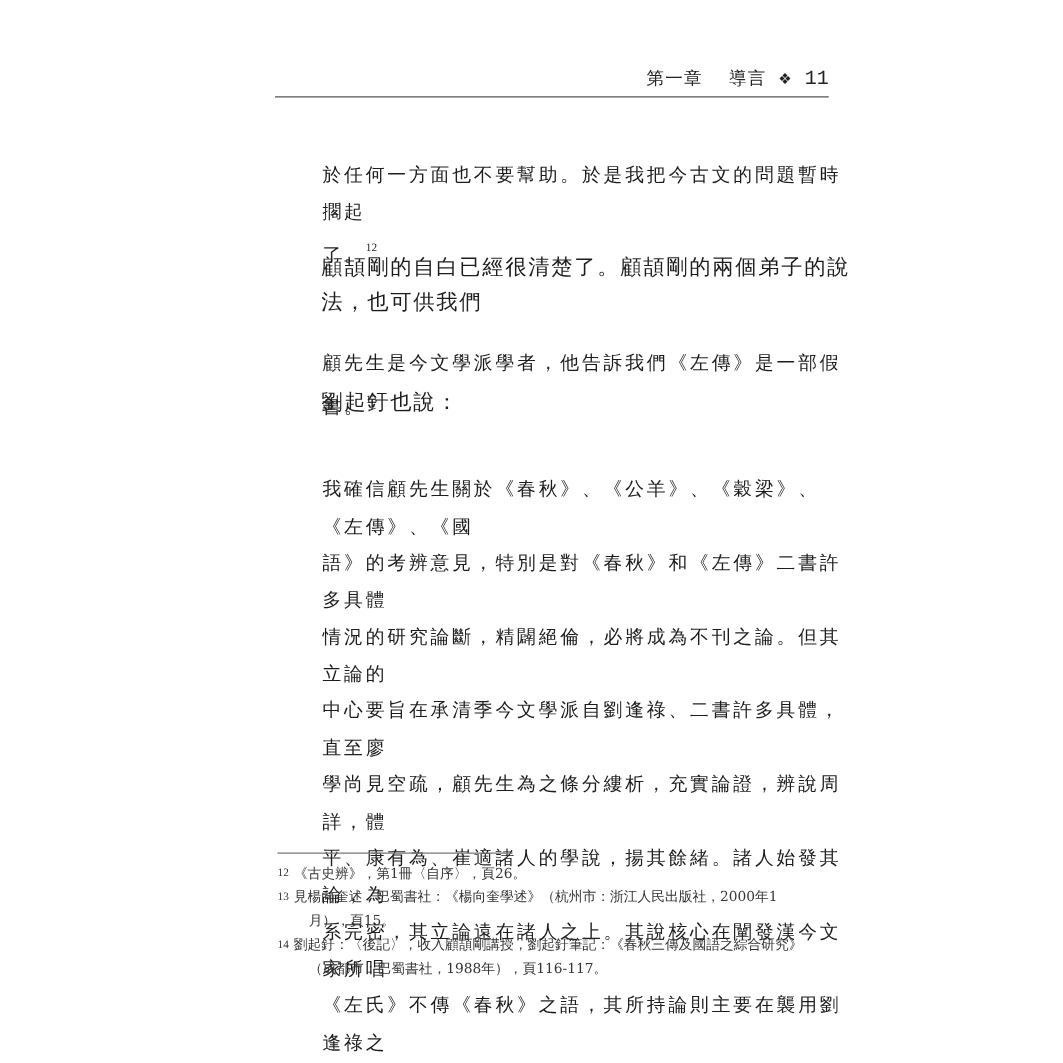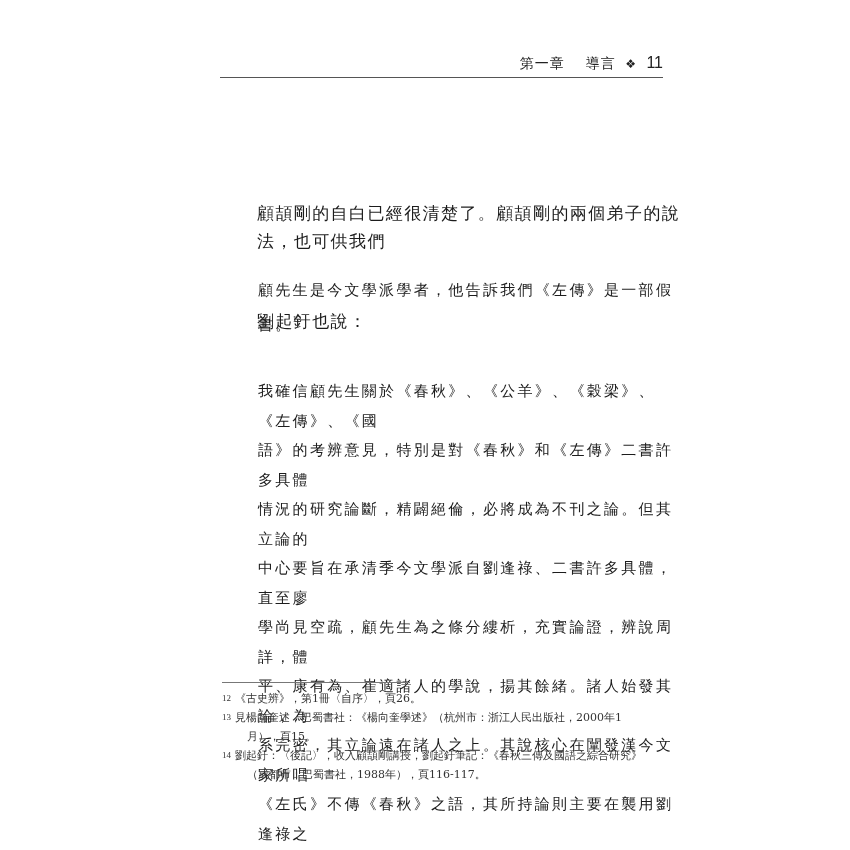--- a/index.html
+++ b/index.html
@@ -3,21 +3,21 @@
 <meta charset="utf-8">
 <style>
   html, body { margin: 0; padding: 0; background: #ffffff; }
   body { width: 850px; height: 850px; position: relative; overflow: hidden;
          font-family: "DejaVu Serif", "Liberation Serif", serif; color: #1c1c1c; }
   .page { position: absolute; left: 0; top: 0; width: 850px; height: 850px; background: #fff; }
 
   .running-head { position: absolute; left: 220px; top: 54px; width: 443px; height: 22px;
                   text-align: right; font-size: 14px; letter-spacing: 1px; color: #222; }
   .running-head .sep { display: inline-block; margin: 0 4px; font-size: 12px; }
-  .running-head .pg { font-family: Liberation Sans, sans-serif; font-size: 16px; letter-spacing: 0; }
+  .running-head .pg { font-family: Liberation Mono, monospace; font-size: 16px; letter-spacing: 0; }
   .head-rule { position: absolute; left: 220px; top: 77px; width: 443px; height: 1px; background: #555; }
 
   .para { position: absolute; font-size: 16.5px; line-height: 28px; margin: 0; }
   .quote { font-size: 15px; letter-spacing: 2.3px; line-height: 29px; }
   .body-text { font-family: "Liberation Serif", "DejaVu Serif", serif; font-size: 17px; letter-spacing: 1.4px; line-height: 28px; margin-left: 36px; }
   sup { font-size: 9px; vertical-align: 8px; letter-spacing: 0; font-family: "Liberation Serif", serif; }
 
   .fn-rule { position: absolute; left: 222px; top: 682px; width: 188px; height: 1px; background: #777; }
   .footnotes { position: absolute; left: 222px; top: 689px; width: 450px; font-size: 11px; line-height: 19px; color: #333; }
   .fn { position: relative; padding-left: 13px; margin: 0; }
@@ -31,20 +31,24 @@
 
   <div class="running-head">
     <span>第一章</span>
     <span style="display:inline-block;width:10px"></span>
     <span>導言</span>
     <span class="sep">❖</span>
     <span class="pg">11</span>
   </div>
   <div class="head-rule"></div>
 
+  <div class="para quote" style="left:258px; top:126px; width:420px;">
+    <div>於任何一方面也不要幫助。於是我把今古文的問題暫時擱起</div>
+    <div><span>了。</span><sup>12</sup></div>
+  </div>
 
   <div class="para body-text" style="left:221px; top:200px; width:450px;">
     <div>顧頡剛的自白已經很清楚了。顧頡剛的兩個弟子的說法，也可供我們</div>
   </div>
 
   <div class="para quote" style="left:258px; top:276px; width:420px;">
     <div><span>顧先生是今文學派學者，他告訴我們《左傳》是一部假書。</span><sup>13</sup></div>
   </div>
 
   <div class="para body-text" style="left:221px; top:308px; width:450px;">

